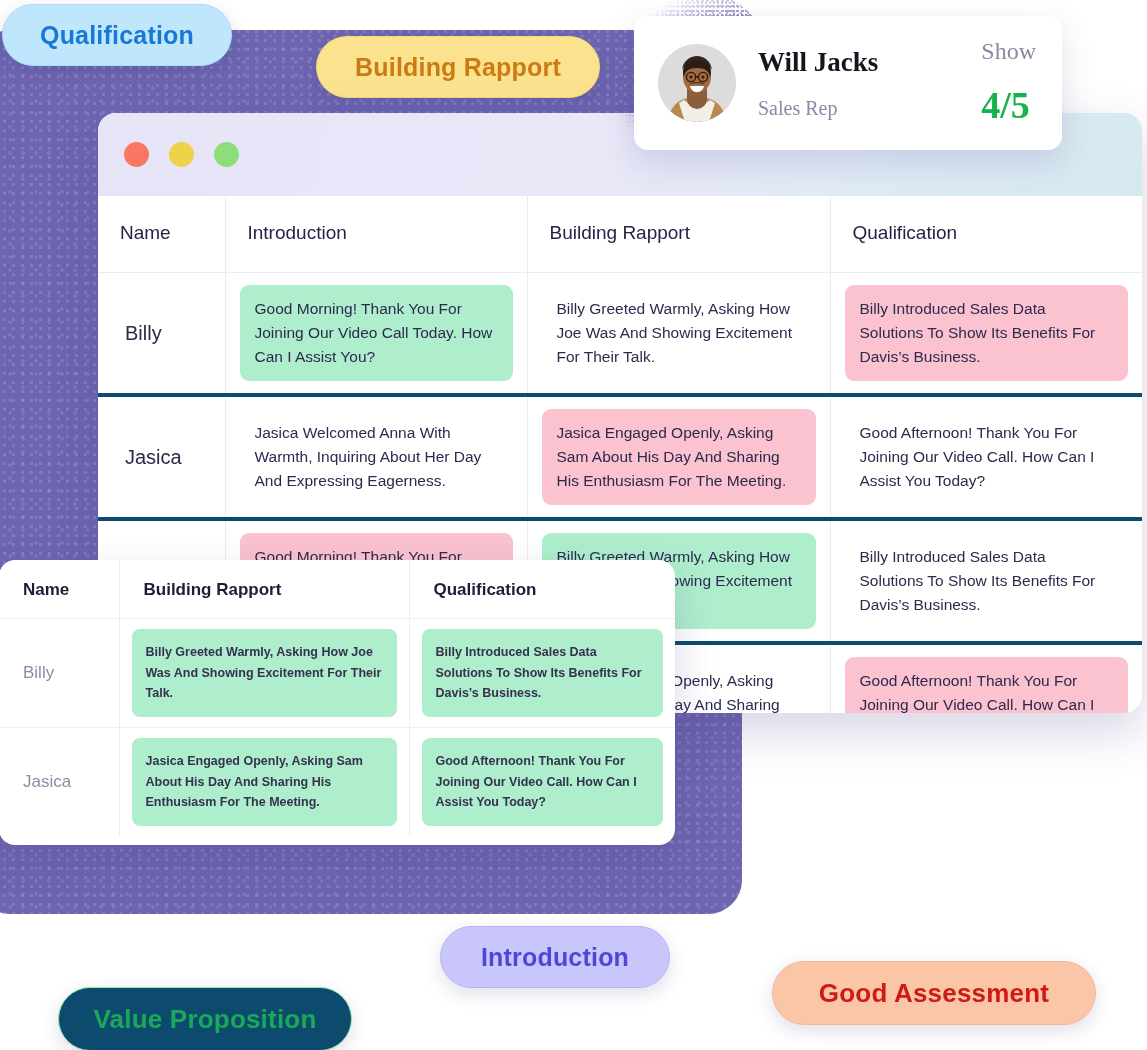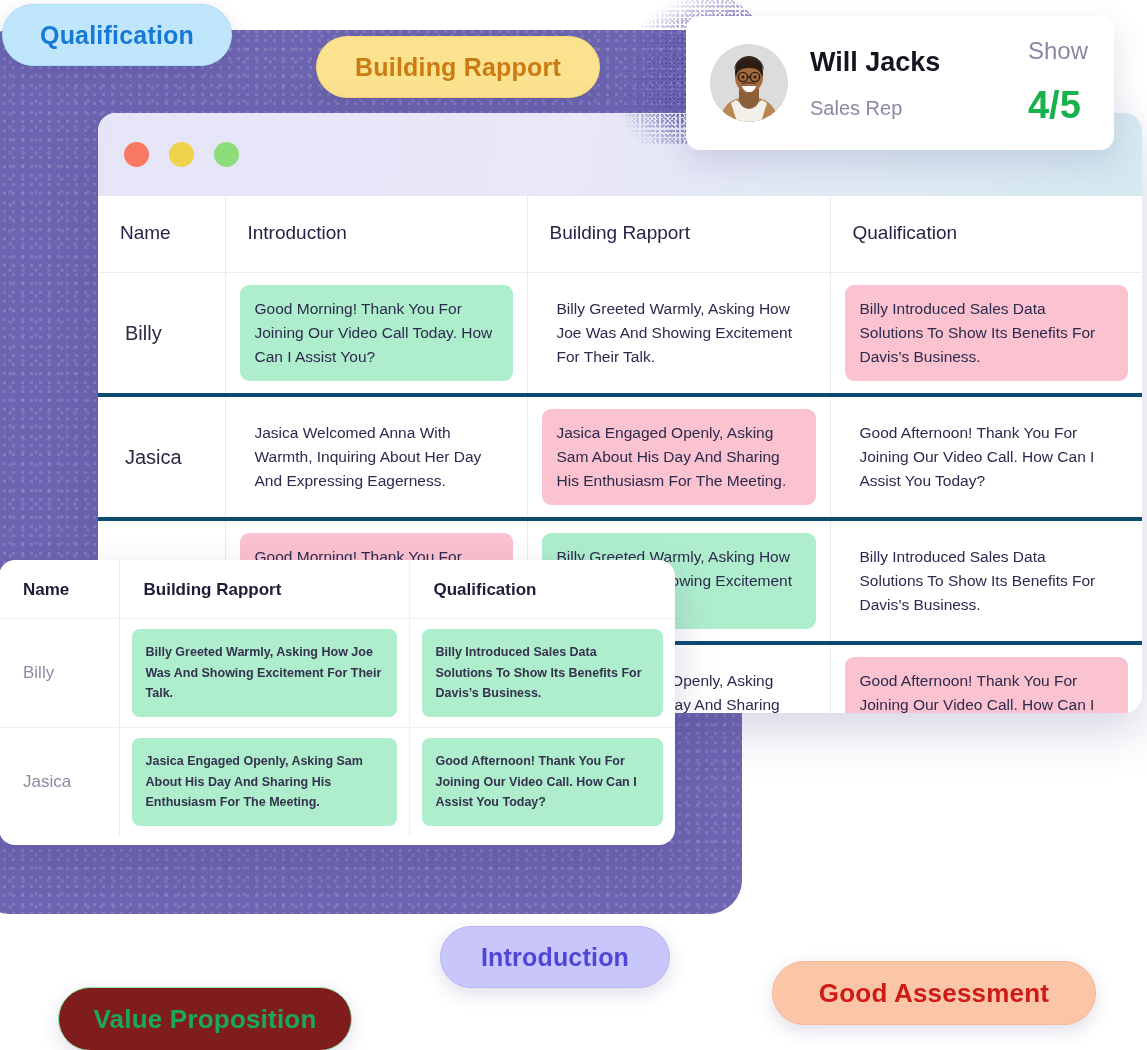--- a/index.html
+++ b/index.html
@@ -32,21 +32,21 @@
     background:#fbe28f;color:#cb7b12;font-size:25px;
     border:1px solid #f6d771;
   }
   .pill-introduction{
     left:440px;top:926px;width:228px;height:60px;
     background:#c8c6fb;color:#4f46d6;font-size:25px;
     border:1px solid #b9b6f7;
   }
   .pill-value{
     left:58px;top:987px;width:292px;height:62px;
-    background:#7f1d1d;color:#1aa85a;font-size:26px;
+    background:#0c4a6e;color:#1aa85a;font-size:26px;
     border:1px solid #8fe7b0;
   }
   .pill-needs{
     left:772px;top:961px;width:322px;height:62px;
     background:#fbc6a8;color:#cf1a16;font-size:26px;
     border:1px solid #f8b794;
   }
 
   
   #purple-backdrop{
@@ -161,26 +161,27 @@
   }
   .o-box{
     font-size:12.5px;line-height:1.65;font-weight:700;
     color:#35324f;background:#aeeecd;
     border-radius:8px;padding:13px 14px;
   }
 
   
   #profile-card{
     position:absolute;
-    left:686px;top:16px;width:428px;height:134px;
+    left:634px;top:16px;width:428px;height:134px;
     background:#fff;border-radius:14px;
     box-shadow:0 12px 32px rgba(70,60,130,.16);
     display:flex;align-items:center;
     padding:0 26px 0 24px;
     box-sizing:border-box;
+    font-family:Liberation Serif, serif;
   }
   #avatar{
     width:78px;height:78px;border-radius:50%;
     background:#d9d9d9;
     flex:0 0 78px;
     overflow:hidden;position:relative;
   }
   #avatar svg{display:block;width:100%;height:100%;}
   #profile-text{margin-left:22px;flex:1 1 auto;}
   #profile-name{font-size:27px;font-weight:700;color:#16141f;line-height:1.2;}

